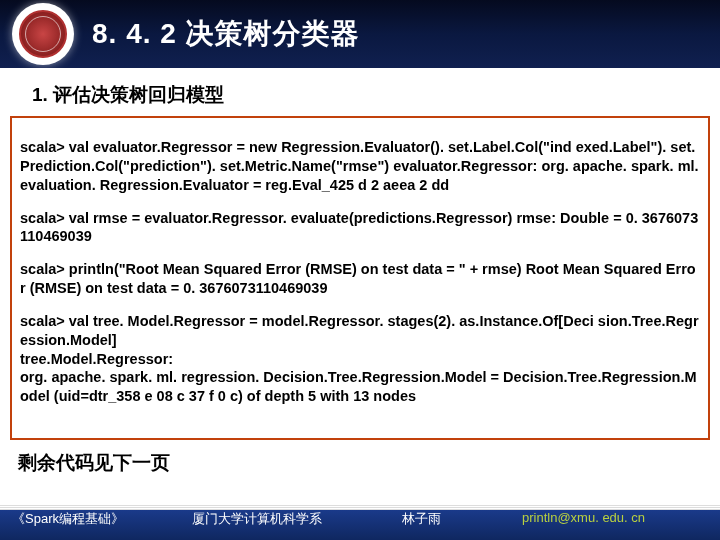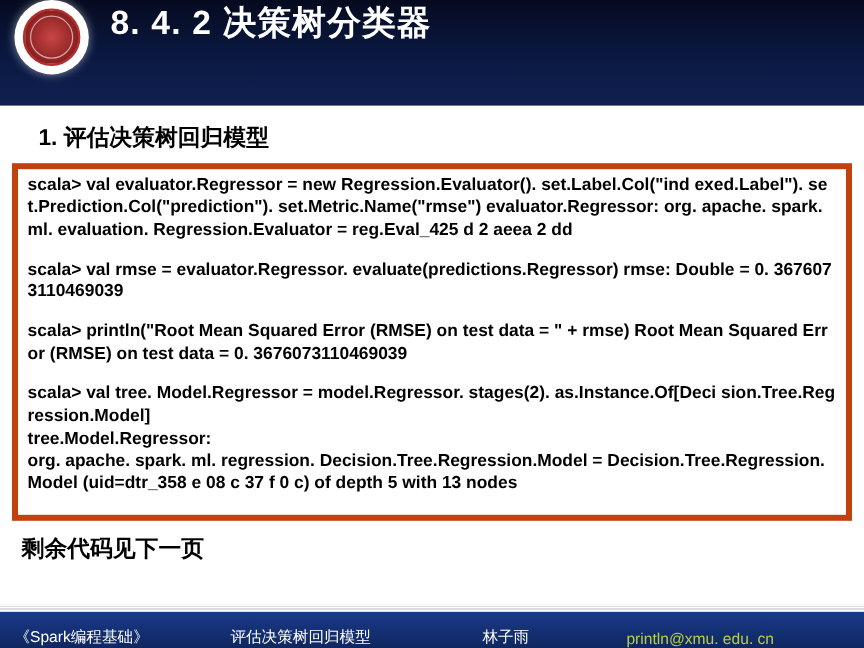--- a/index.html
+++ b/index.html
@@ -6,23 +6,23 @@
   body {
     width: 720px;
     height: 540px;
     font-family: Arial, "Microsoft YaHei", sans-serif;
     background: #fff;
     overflow: hidden;
     position: relative;
   }
   .header {
     background: linear-gradient(to bottom, #050a1f 0%, #0a1840 50%, #102050 100%);
-    height: 88px;
+    height: 68px;
     display: flex;
-    align-items: flex-start;
+    align-items: center;
     padding-left: 12px;
   }
   .logo-wrap {
     width: 62px;
     height: 62px;
     background: #fff;
     border-radius: 50%;
     display: flex;
     align-items: center;
     justify-content: center;
@@ -50,42 +50,42 @@
     font-weight: bold;
     letter-spacing: 1px;
   }
   .subtitle {
     font-size: 19px;
     font-weight: bold;
     margin: 14px 0 8px 32px;
   }
   .code-box {
     margin: 0 10px;
-    border: 5px solid #c2410c;
-    padding: 4px 8px;
+    border: 2px solid #c2410c;
+    padding: 20px 8px;
     font-family: Arial, sans-serif;
     font-size: 14.5px;
     font-weight: bold;
     line-height: 1.3;
     word-break: break-all;
   }
   .code-box p { margin-bottom: 14px; }
   .code-box p:last-child { margin-bottom: 12px; }
   .note {
     font-size: 19px;
     font-weight: bold;
     margin: 10px 0 0 18px;
   }
   .footer {
     position: absolute;
     left: 0; right: 0; bottom: 0;
     height: 30px;
     background: linear-gradient(to bottom, #1a3a8a 0%, #0f2760 100%);
     display: flex;
-    align-items: flex-end;
+    align-items: flex-start;
     color: #fff;
     font-size: 13px;
     padding: 0 12px;
   }
   .footer span:nth-child(1){ flex:0 0 180px; }
   .footer span:nth-child(2){ flex:0 0 190px; }
   .footer span:nth-child(3){ flex:0 0 120px;margin-left:20px; }
   .footer span:nth-child(4){ flex:1; color:#b8d040; }
   .footer-hatch {
     position: absolute;
@@ -113,16 +113,16 @@
   <p style="white-space:pre-line">scala&gt; val tree. Model.Regressor = model.Regressor. stages(2). as.Instance.Of[Deci sion.Tree.Regression.Model]
 tree.Model.Regressor:
 org. apache. spark. ml. regression. Decision.Tree.Regression.Model = Decision.Tree.Regression.Model (uid=dtr_358 e 08 c 37 f 0 c) of depth 5 with 13 nodes</p>
 </div>
 
 <div class="note">剩余代码见下一页</div>
 
 <div class="footer-hatch"></div>
 <div class="footer">
   <span>《Spark编程基础》</span>
-  <span>评估决策树回归模型</span>
+  <span>厦门大学计算机科学系</span>
   <span>林子雨</span>
   <span>println@xmu. edu. cn</span>
 </div>
 
 </body></html>

